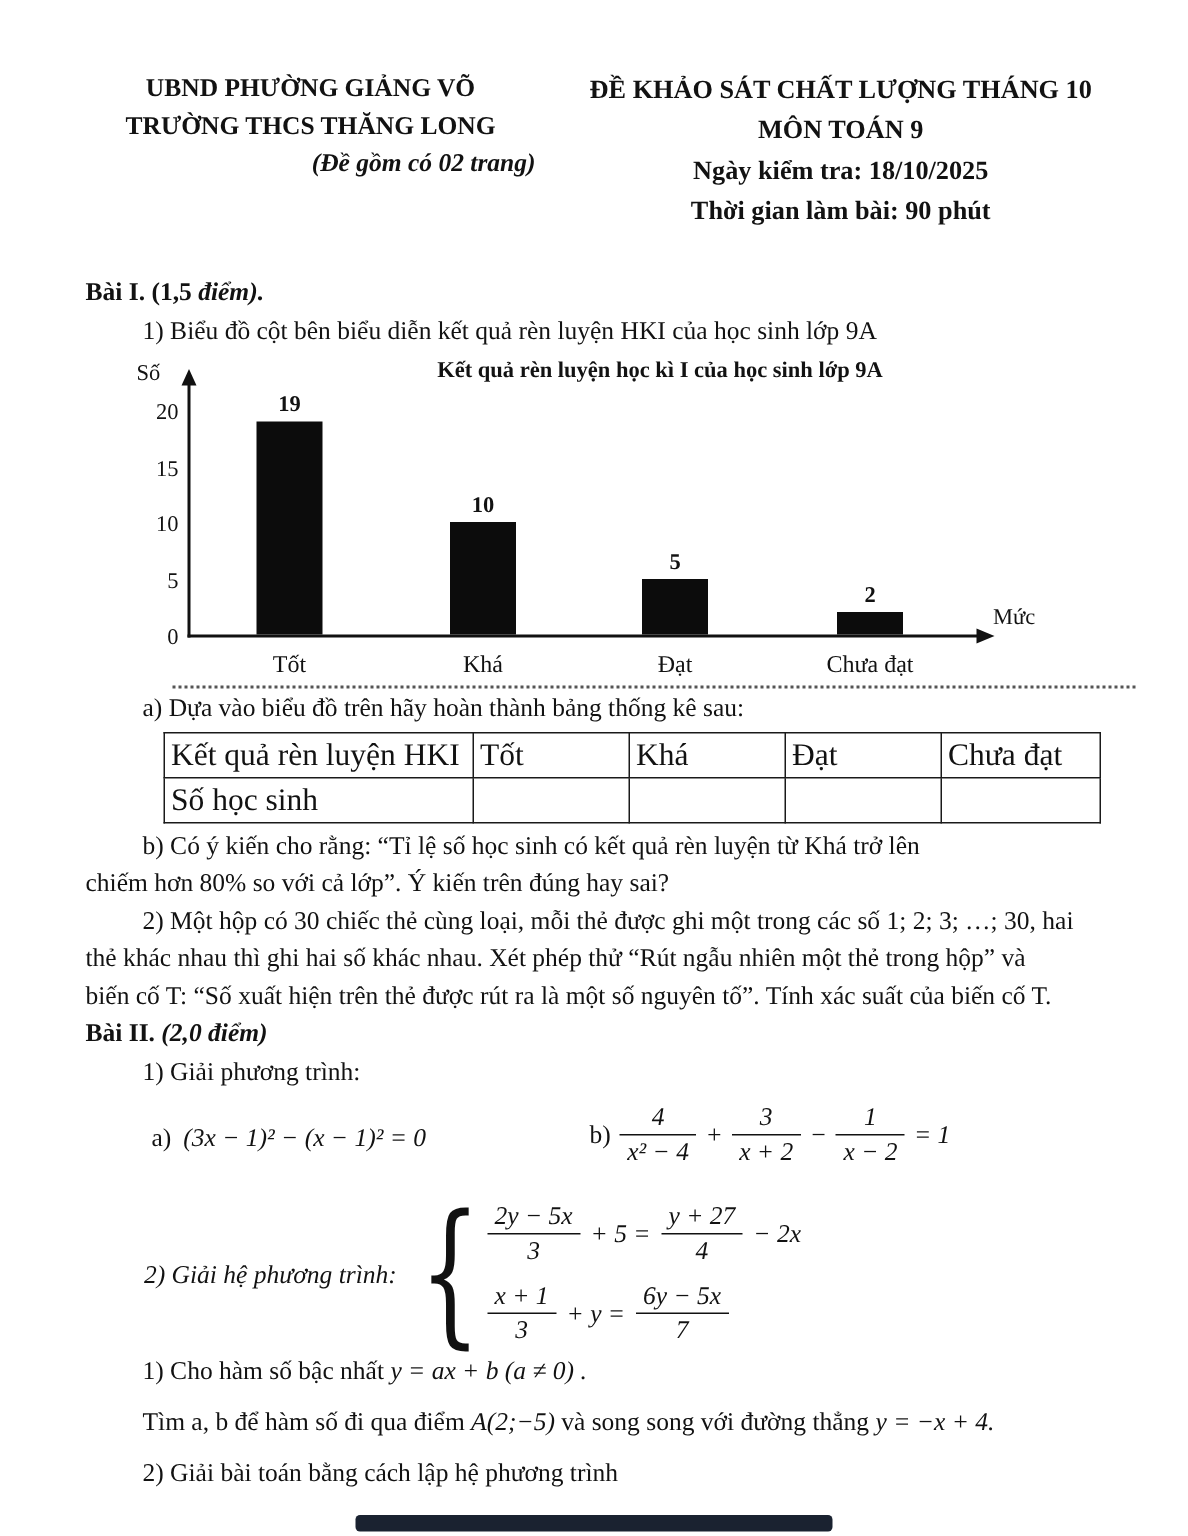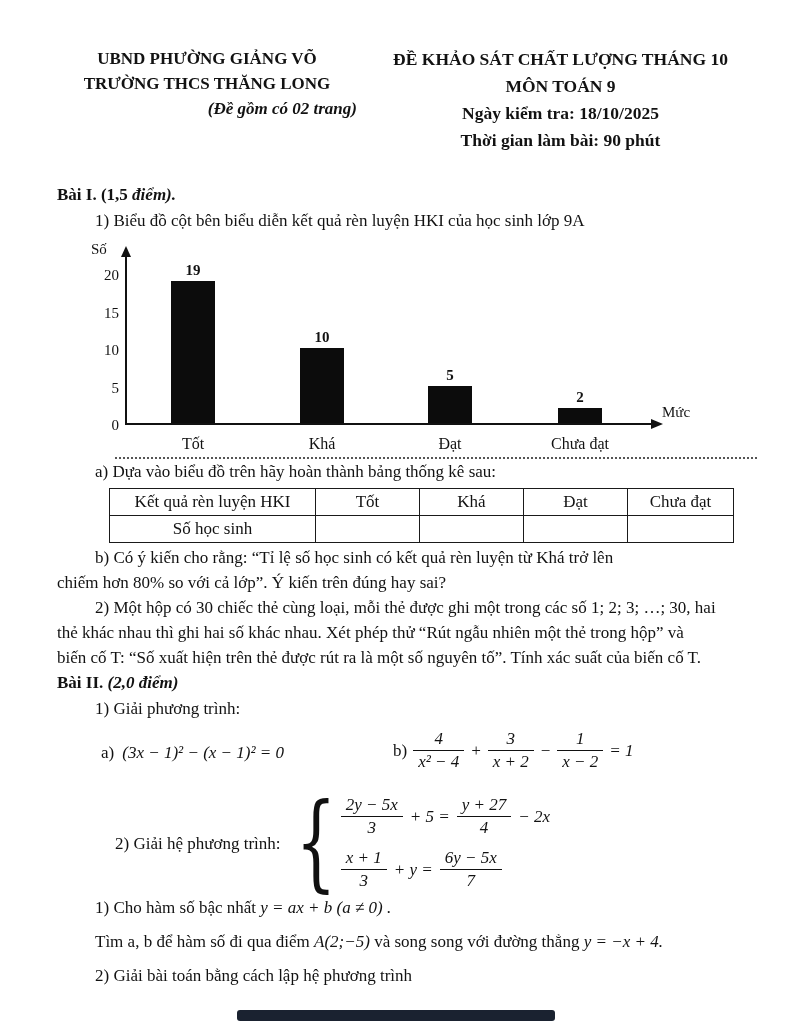--- a/index.html
+++ b/index.html
@@ -50,35 +50,35 @@
   .ytick { position: absolute; width: 30px; left: -36px; text-align: right;
            font-size: 15px; line-height: 16px; }
   .bar { position: absolute; bottom: 32px; width: 44px; background: #0c0c0c; }
   .bar-value { position: absolute; width: 44px; text-align: center; font-size: 15px;
                font-weight: bold; line-height: 18px; }
   .bar-cat { position: absolute; bottom: 2px; width: 90px; text-align: center; font-size: 16px; }
   .dotted-sep { margin: 2px 0 0 58px; width: 642px; border-top: 2px dotted #555; height: 0; }
 
   
   table.stats { border-collapse: collapse; margin: 4px 0 2px 52px; }
-  table.stats td { border: 1.8px solid #1a1a1a; text-align: center;
-                   font-size: 17px; padding: 2px 4px; height: 27px; }
+  table.stats td { border: 1.8px solid #1a1a1a; text-align: left;
+                   font-size: 21px; padding: 2px 4px; height: 27px; }
   td.c0 { width: 206px; } td.c1 { width: 104px; } td.c2 { width: 104px; }
   td.c3 { width: 104px; } td.c4 { width: 106px; }
 
   
   .mi { font-style: italic; }
   .eq-row { position: relative; height: 64px; margin-top: 4px; }
   .eq-a { position: absolute; left: 44px; top: 18px; display: flex; align-items: center; gap: 8px; }
   .eq-b { position: absolute; left: 336px; top: 4px; display: flex; align-items: center; gap: 6px; }
   .frac { display: inline-flex; flex-direction: column; text-align: center; vertical-align: middle; }
   .frac .num { display: block; padding: 0 5px 1px 5px; border-bottom: 1.6px solid #111; }
   .frac .den { display: block; padding: 1px 5px 0 5px; }
   .sys-row { display: flex; align-items: center; margin-top: 6px; }
-  .sys-label { margin-left: 58px; line-height: 25px; }
+  .sys-label { margin-left: 39px; line-height: 25px; font-style: italic; }
   .brace { font-family: "DejaVu Serif", serif; font-size: 104px; font-weight: 300;
            line-height: 0.92; transform: scaleX(0.62); margin: 0 -8px 0 2px; color:#111; }
   .sys-eqs { display: flex; flex-direction: column; gap: 10px; }
   .sys-eq { display: flex; align-items: center; gap: 7px; }
 
   .b3line { line-height: 34px; }
 
   
   .home-bar { position: absolute; left: 50%; transform: translateX(-50%);
               bottom: 3px; width: 318px; height: 11px; border-radius: 3px;
@@ -103,20 +103,21 @@
     </div>
   </div>
 
   <div class="sec-head" style="margin-top:28px">
     <span>Bài I.</span>
     <span>(1,5 </span><span class="it">điểm).</span>
   </div>
   <div class="pline ind">1) Biểu đồ cột bên biểu diễn kết quả rèn luyện HKI của học sinh lớp 9A</div>
 
   <div class="chart-wrap" id="chart">
+    <div class="chart-title">Kết quả rèn luyện học kì I của học sinh lớp 9A</div>
     <div class="y-axis-label">Số</div>
     <div class="x-axis-label">Mức</div>
     <div class="y-axis"></div>
     <div class="arrow-up"></div>
     <div class="x-axis"></div>
     <div class="arrow-right"></div>
   <div class="ytick" style="bottom: 22px;">0</div>
       <div class="ytick" style="bottom: 59.5px;">5</div>
       <div class="ytick" style="bottom: 97px;">10</div>
       <div class="ytick" style="bottom: 134.5px;">15</div>

